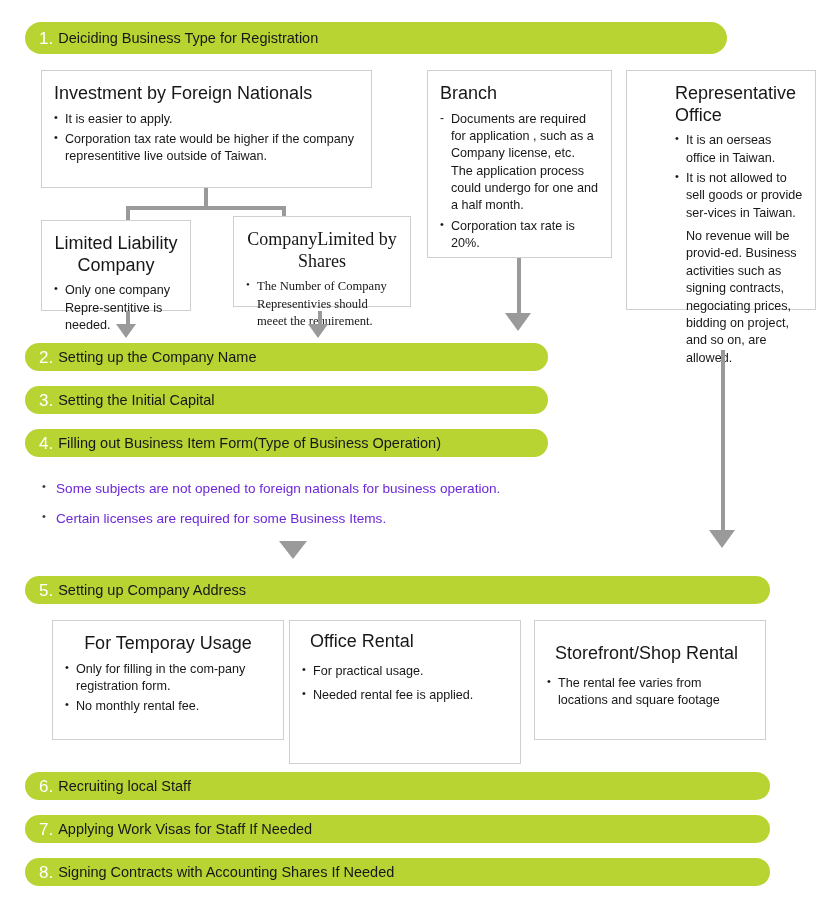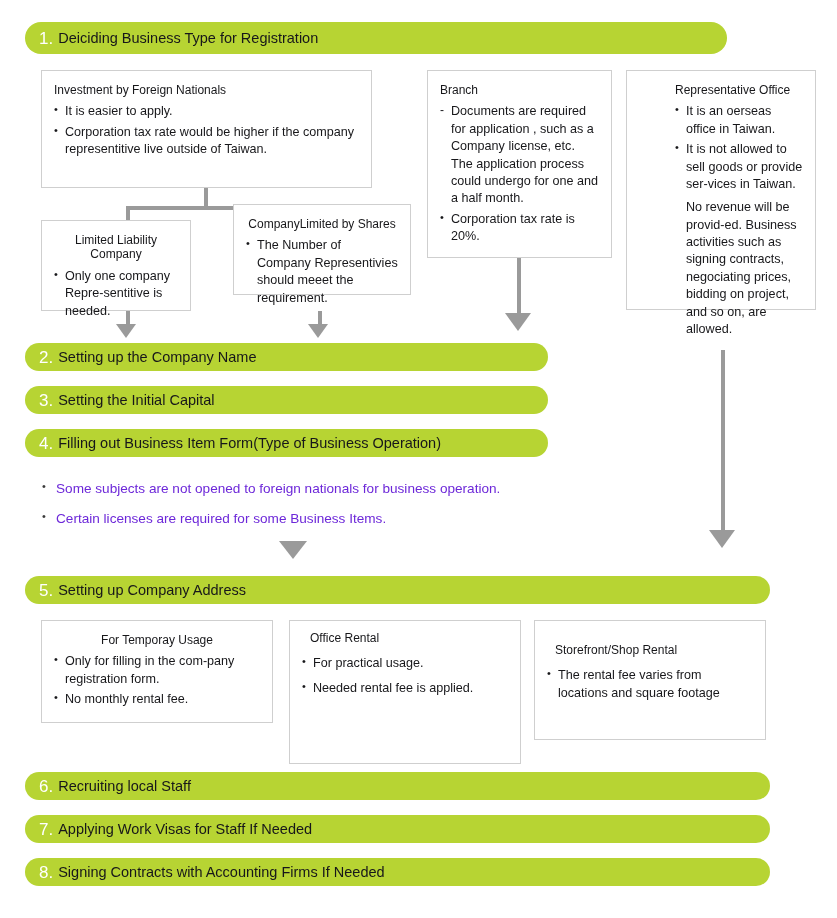--- a/index.html
+++ b/index.html
@@ -41,21 +41,21 @@
 
   
   .box{
     position:absolute;
     background:#ffffff;
     border:1px solid #cfcfcf;
     box-sizing:border-box;
     padding:10px 12px 8px 12px;
   }
   .box .title{
-    font-size:12px;
+    font-size:18px;
     color:#17171a;
     margin:2px 0 6px 0;
     line-height:1.2;
   }
   .box .title.center{text-align:center;}
   .box ul{
     list-style:none;
     margin:0;
     padding:0;
   }
@@ -157,21 +157,21 @@
   <div class="vline" style="left:126px;top:206px;height:14px;"></div>
   <div class="vline" style="left:282px;top:206px;height:14px;"></div>
 
   <div class="box" style="left:41px;top:220px;width:150px;height:91px;">
     <div class="title center">Limited Liability Company</div>
     <ul>
       <li>Only one company Repre-sentitive is needed.</li>
     </ul>
   </div>
 
-  <div class="box" style="left:233px;top:204px;width:178px;height:91px;">
+  <div class="box" style="left:233px;top:216px;width:178px;height:91px;font-family:Liberation Serif, serif;">
     <div class="title center">CompanyLimited by Shares</div>
     <ul>
       <li>The Number of Company Representivies should meeet the requirement.</li>
     </ul>
   </div>
 
   <div class="vline" style="left:126px;top:311px;height:18px;"></div>
   <div class="arrow-head" style="left:116px;top:324px;"></div>
 
   <div class="vline" style="left:318px;top:311px;height:18px;"></div>
@@ -203,21 +203,21 @@
     <div class="bline">Certain licenses are required for some Business Items.</div>
   </div>
 
   <div class="tri-big" style="left:279px;top:541px;"></div>
 
   <div class="bar" style="left:25px;top:576px;width:745px;height:28px;">
     <span class="num">5.</span>
     <span class="btxt">Setting up Company Address</span>
   </div>
 
-  <div class="box" style="left:41px;top:620px;width:232px;height:103px;">
+  <div class="box" style="left:52px;top:620px;width:232px;height:120px;">
     <div class="title center">For Temporay Usage</div>
     <ul>
       <li>Only for filling in the com-pany registration form.</li>
       <li>No monthly rental fee.</li>
     </ul>
   </div>
 
   <div class="box" style="left:289px;top:620px;width:232px;height:144px;padding-top:8px;">
     <div class="title" style="padding-left:8px;">Office Rental</div>
     <ul style="margin-top:10px;">
@@ -238,16 +238,16 @@
     <span class="btxt">Recruiting local Staff</span>
   </div>
 
   <div class="bar" style="left:25px;top:815px;width:745px;height:28px;">
     <span class="num">7.</span>
     <span class="btxt">Applying Work Visas for Staff If Needed</span>
   </div>
 
   <div class="bar" style="left:25px;top:858px;width:745px;height:28px;">
     <span class="num">8.</span>
-    <span class="btxt">Signing Contracts with Accounting Firms If Needed</span>
+    <span class="btxt">Signing Contracts with Accounting Shares If Needed</span>
   </div>
 
 </div>
 
 </body></html>

